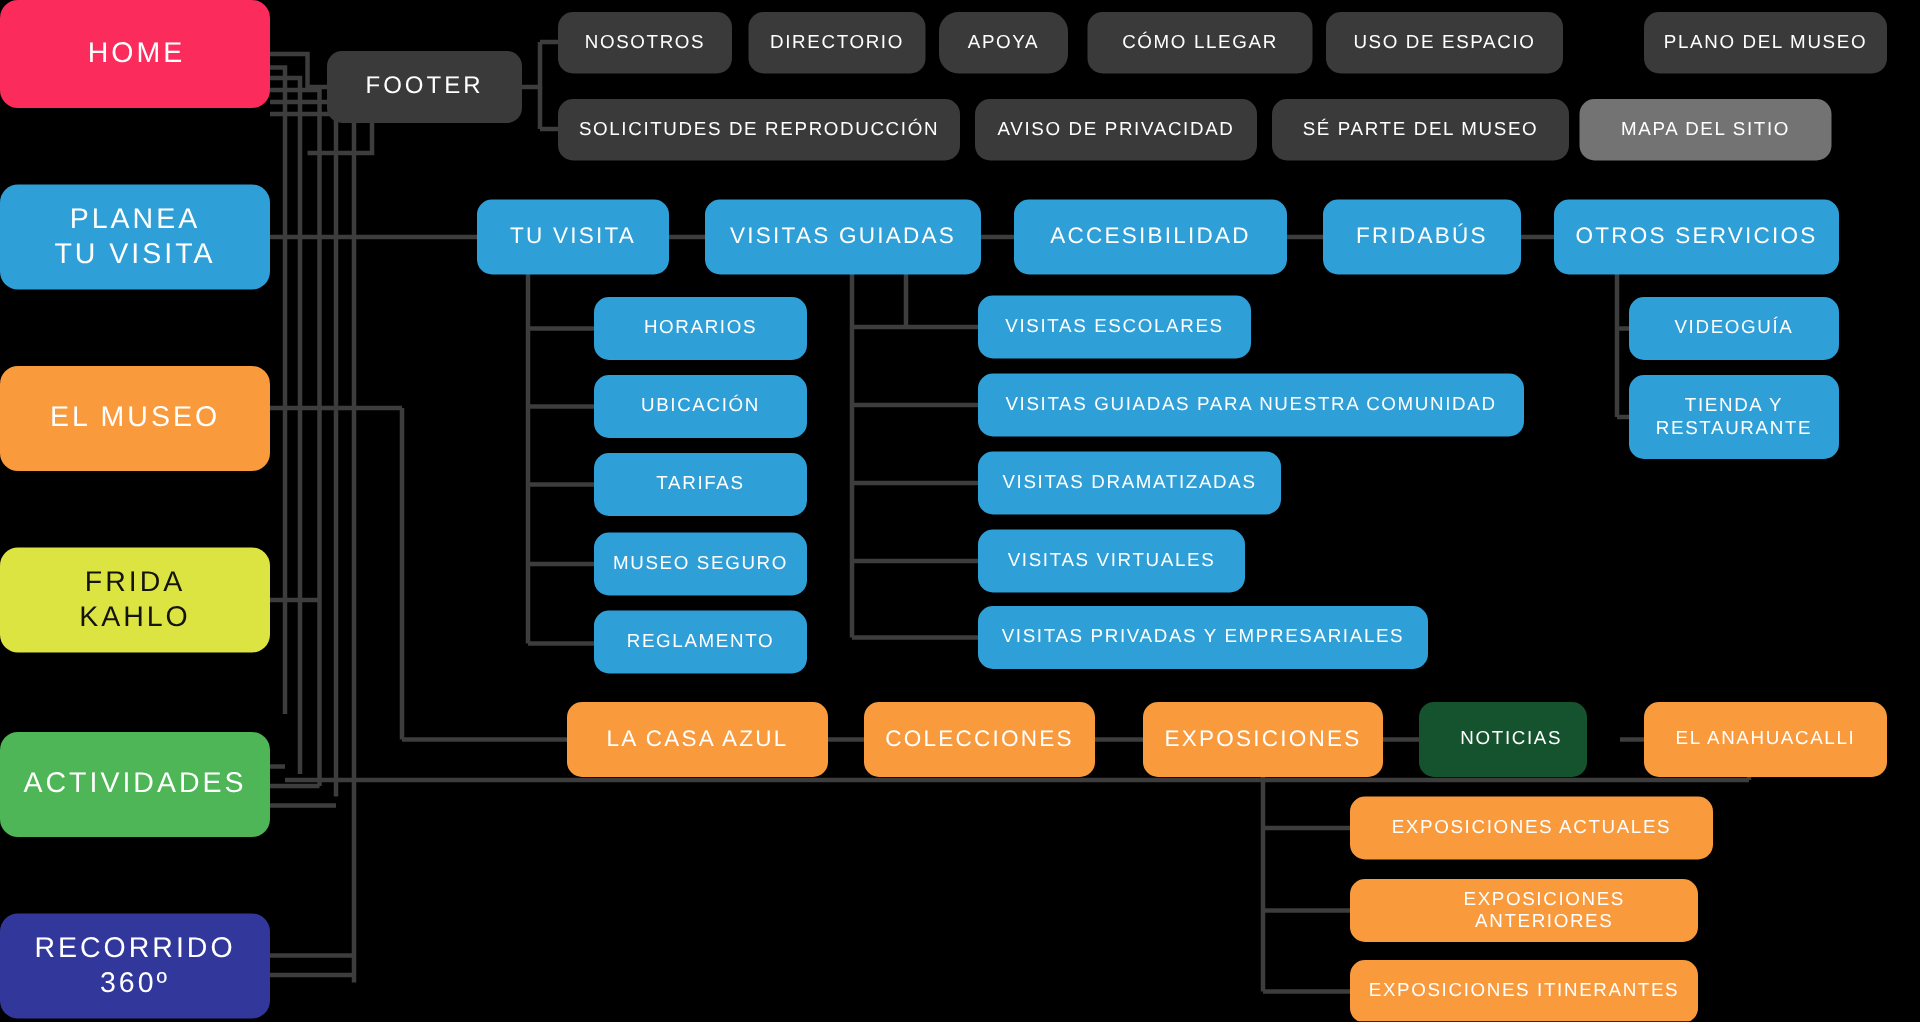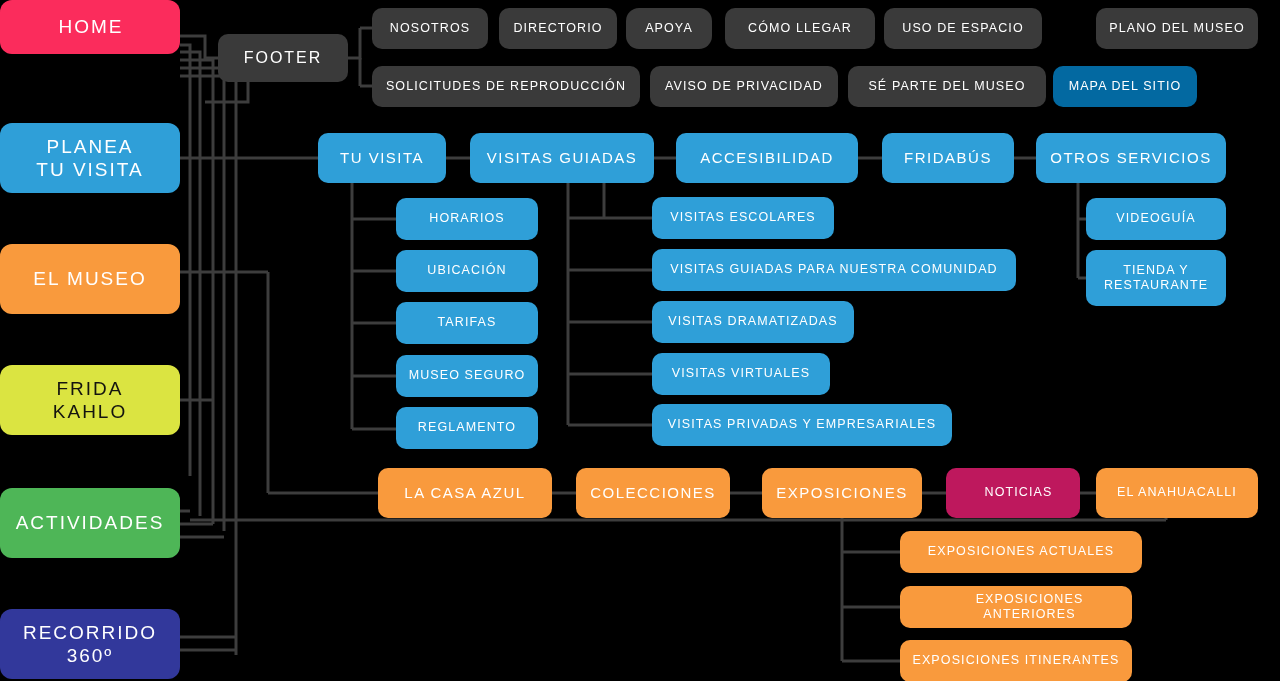--- a/index.html
+++ b/index.html
@@ -122,21 +122,21 @@
       <path d="M1080,493 L1096,493"></path>
 
       <path d="M842,517 L842,661"></path>
       <path d="M842,552 L900,552"></path>
       <path d="M842,607 L900,607"></path>
       <path d="M842,661 L900,661"></path>
 
     </g>
   </svg>
 
-  <div class="node lvl0" style="left:0px;top:0px;width:180px;height:54px;background:#fb2c5c;padding-left:12px;">HOME</div>
+  <div class="node lvl0" style="left:0px;top:0px;width:180px;height:72px;background:#fb2c5c;padding-left:12px;">HOME</div>
 
   <div class="node lvl0" style="left:0px;top:123px;width:180px;height:70px;background:#2f9fd8;">PLANEA
 TU VISITA</div>
 
   <div class="node lvl0" style="left:0px;top:244px;width:180px;height:70px;background:#f99a3d;">EL MUSEO</div>
 
   <div class="node lvl0 dark-text" style="left:0px;top:365px;width:180px;height:70px;background:#dbe441;">FRIDA
 KAHLO</div>
 
   <div class="node lvl0" style="left:0px;top:488px;width:180px;height:70px;background:#4eb657;">ACTIVIDADES</div>
@@ -149,21 +149,21 @@
   <div class="node footer-child" style="left:372px;top:8px;width:116px;height:41px;background:#3a3a3a;">NOSOTROS</div>
   <div class="node footer-child" style="left:499px;top:8px;width:118px;height:41px;background:#3a3a3a;">DIRECTORIO</div>
   <div class="node footer-child" style="left:626px;top:8px;width:86px;height:41px;background:#3a3a3a;border-radius:13px;">APOYA</div>
   <div class="node footer-child" style="left:725px;top:8px;width:150px;height:41px;background:#3a3a3a;">CÓMO LLEGAR</div>
   <div class="node footer-child" style="left:884px;top:8px;width:158px;height:41px;background:#3a3a3a;">USO DE ESPACIO</div>
   <div class="node footer-child" style="left:1052px;top:8px;width:162px;height:41px;background:#3a3a3a;margin-left:44px;">PLANO DEL MUSEO</div>
 
   <div class="node footer-child" style="left:372px;top:66px;width:268px;height:41px;background:#3a3a3a;">SOLICITUDES DE REPRODUCCIÓN</div>
   <div class="node footer-child" style="left:650px;top:66px;width:188px;height:41px;background:#3a3a3a;">AVISO DE PRIVACIDAD</div>
   <div class="node footer-child" style="left:848px;top:66px;width:198px;height:41px;background:#3a3a3a;">SÉ PARTE DEL MUSEO</div>
-  <div class="node footer-child" style="left:1053px;top:66px;width:144px;height:41px;background:#0369a1;">MAPA DEL SITIO</div>
+  <div class="node footer-child" style="left:1053px;top:66px;width:168px;height:41px;background:#737373;">MAPA DEL SITIO</div>
 
   <div class="node lvl1" style="left:318px;top:133px;width:128px;height:50px;background:#2f9fd8;">TU VISITA</div>
   <div class="node lvl1" style="left:470px;top:133px;width:184px;height:50px;background:#2f9fd8;">VISITAS GUIADAS</div>
   <div class="node lvl1" style="left:676px;top:133px;width:182px;height:50px;background:#2f9fd8;">ACCESIBILIDAD</div>
   <div class="node lvl1" style="left:882px;top:133px;width:132px;height:50px;background:#2f9fd8;">FRIDABÚS</div>
   <div class="node lvl1" style="left:1036px;top:133px;width:190px;height:50px;background:#2f9fd8;">OTROS SERVICIOS</div>
 
   <div class="node lvl2" style="left:396px;top:198px;width:142px;height:42px;background:#2f9fd8;">HORARIOS</div>
   <div class="node lvl2" style="left:396px;top:250px;width:142px;height:42px;background:#2f9fd8;">UBICACIÓN</div>
   <div class="node lvl2" style="left:396px;top:302px;width:142px;height:42px;background:#2f9fd8;">TARIFAS</div>
@@ -176,20 +176,20 @@
   <div class="node lvl2" style="left:652px;top:301px;width:202px;height:42px;background:#2f9fd8;">VISITAS DRAMATIZADAS</div>
   <div class="node lvl2" style="left:652px;top:404px;width:300px;height:42px;background:#2f9fd8;">VISITAS PRIVADAS Y EMPRESARIALES</div>
 
   <div class="node lvl2" style="left:1086px;top:198px;width:140px;height:42px;background:#2f9fd8;">VIDEOGUÍA</div>
   <div class="node lvl2" style="left:1086px;top:250px;width:140px;height:56px;background:#2f9fd8;">TIENDA Y
 RESTAURANTE</div>
 
   <div class="node lvl1" style="left:378px;top:468px;width:174px;height:50px;background:#f99a3d;">LA CASA AZUL</div>
   <div class="node lvl1" style="left:576px;top:468px;width:154px;height:50px;background:#f99a3d;">COLECCIONES</div>
   <div class="node lvl1" style="left:762px;top:468px;width:160px;height:50px;background:#f99a3d;">EXPOSICIONES</div>
-  <div class="node lvl2" style="left:946px;top:468px;width:134px;height:50px;background:#be185d;padding-left:21px;">NOTICIAS</div>
+  <div class="node lvl2" style="left:946px;top:468px;width:112px;height:50px;background:#14532d;padding-left:21px;">NOTICIAS</div>
   <div class="node lvl2" style="left:1096px;top:468px;width:162px;height:50px;background:#f99a3d;">EL ANAHUACALLI</div>
 
   <div class="node lvl2" style="left:900px;top:531px;width:242px;height:42px;background:#f99a3d;">EXPOSICIONES ACTUALES</div>
   <div class="node lvl2" style="left:900px;top:586px;width:232px;height:42px;background:#f99a3d;padding-left:37px;">EXPOSICIONES ANTERIORES</div>
   <div class="node lvl2" style="left:900px;top:640px;width:232px;height:42px;background:#f99a3d;">EXPOSICIONES ITINERANTES</div>
 
 </div>
 
 </body></html>

